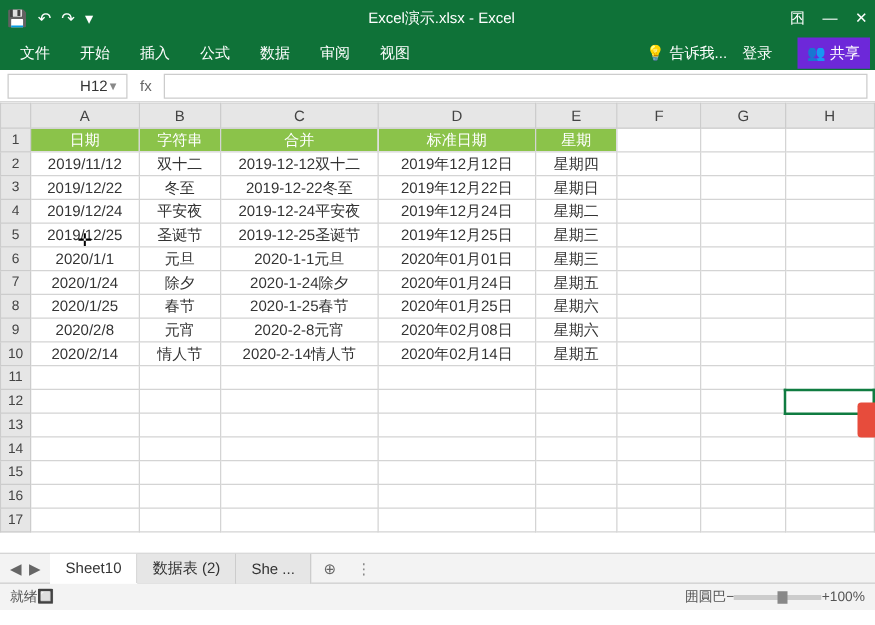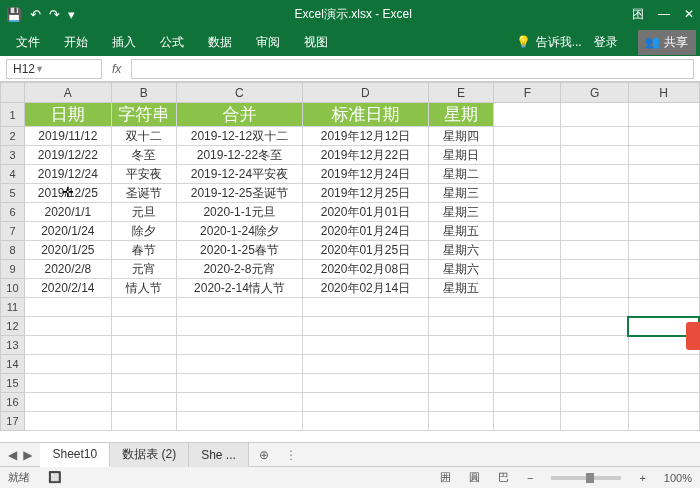--- a/index.html
+++ b/index.html
@@ -5,41 +5,41 @@
 *{box-sizing:border-box;margin:0;padding:0;font-family:"Microsoft YaHei","Segoe UI",sans-serif}
 body{background:#fff;font-size:12px;color:#333;overflow:hidden;width:700px;height:500px}
 .titlebar{background:#0f7238;height:28px;display:flex;align-items:center;color:#fff;padding:0 6px}
 .titlebar .qat{display:flex;gap:8px;align-items:center}
 .titlebar .qat span{font-size:13px}
 .titlebar .title{flex:1;text-align:center;font-size:12px}
 .titlebar .winbtns{display:flex;gap:14px;align-items:center;font-size:12px}
 .ribbon{background:#0f7238;height:28px;display:flex;align-items:center;padding:0 4px;color:#fff;font-size:12px;gap:0}
 .ribbon .tab{padding:0 12px;height:28px;display:flex;align-items:center;cursor:pointer}
 .ribbon .tell{margin-left:auto;display:flex;align-items:center;gap:4px}
-.ribbon .share{background:#737373;padding:4px 8px;margin-left:8px}
+.ribbon .share{background:#6d28d9;padding:4px 8px;margin-left:8px}
 .namebox-row{display:flex;align-items:center;height:26px;border-bottom:1px solid #ccc;background:#fff;padding:4px 6px;gap:6px}
-.namebox{width:96px;border:1px solid #ccc;height:20px;padding:0 6px;display:flex;align-items:center;justify-content:flex-start;font-size:12px}
+.namebox{width:96px;border:1px solid #ccc;height:20px;padding:0 6px;display:flex;align-items:center;justify-content:flex-end;font-size:12px}
 .namebox .dd{color:#888;font-size:9px}
-.fx-label{font-style:italic;color:#666;padding:0 4px}
+.fx-label{color:#666;padding:0 4px}
 .formula-bar{flex:1;height:20px;border:1px solid #ccc}
 .grid-wrap{position:relative;height:360px;overflow:hidden;background:#fff}
 table{border-collapse:collapse;table-layout:fixed;width:100%}
 .corner{width:22px;height:20px;background:#e6e6e6;border:1px solid #ccc}
 th.colhead{background:#e6e6e6;border:1px solid #ccc;height:20px;font-weight:normal;text-align:center;font-size:12px;color:#444}
 th.rowhead{width:22px;background:#e6e6e6;border:1px solid #ccc;text-align:center;font-weight:normal;font-size:11px;color:#444}
 td{border:1px solid #d4d4d4;height:19px;padding:0 4px;text-align:center;font-size:12px;white-space:nowrap;overflow:hidden}
-td.hdr{background:#8bc34a;color:#fff;font-size:17px}
+td.hdr{background:#8bc34a;color:#fff;font-size:12px}
 td.selcell{border:2px solid #107c41}
 .side-tab{position:absolute;right:0;top:240px;width:14px;height:28px;background:#e74c3c;border-radius:3px 0 0 3px}
 .sheet-tabs{display:flex;align-items:center;height:24px;border-top:1px solid #ccc;background:#f3f3f3;font-size:12px}
 .sheet-tabs .nav{display:flex;gap:6px;padding:0 8px;color:#666}
 .sheet-tabs .tab{padding:0 12px;height:24px;display:flex;align-items:center;border-right:1px solid #ccc;cursor:pointer;background:#e6e6e6}
 .sheet-tabs .tab.active{background:#fff;border-bottom:1px solid #fff}
 .sheet-tabs .plus{padding:0 10px;color:#666}
-.status{display:flex;align-items:center;height:22px;background:#f3f3f3;border-top:1px solid #ccc;font-size:11px;color:#555;padding:0 8px;gap:18px}
+.status{display:flex;align-items:center;height:22px;background:#f3f3f3;border-top:1px solid #ccc;font-size:11px;color:#555;padding:0 8px;gap:0}
 .status .spacer{flex:1}
 .status .zoom-slider{width:70px;height:4px;background:#ccc;position:relative}
 .status .zoom-slider .thumb{position:absolute;left:50%;top:-3px;width:8px;height:10px;background:#888}
 .cursor-cross{position:absolute;left:62px;top:102px;font-size:14px;color:#000;pointer-events:none}
 </style>
 </head>
 <body>
 
 <div class="titlebar">
   <div class="qat">

